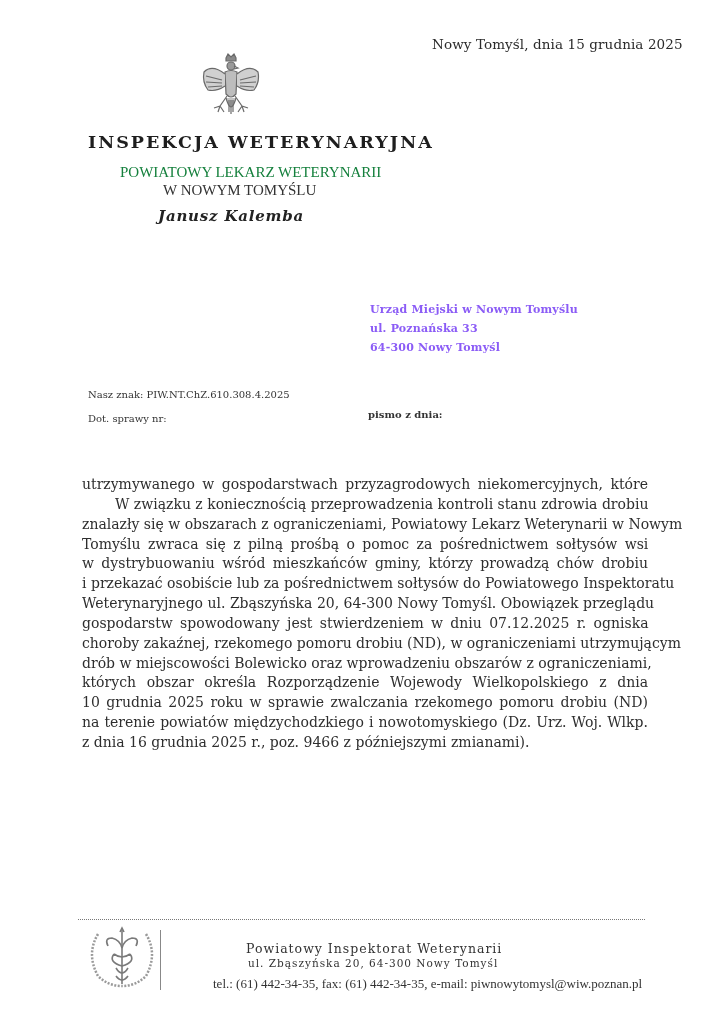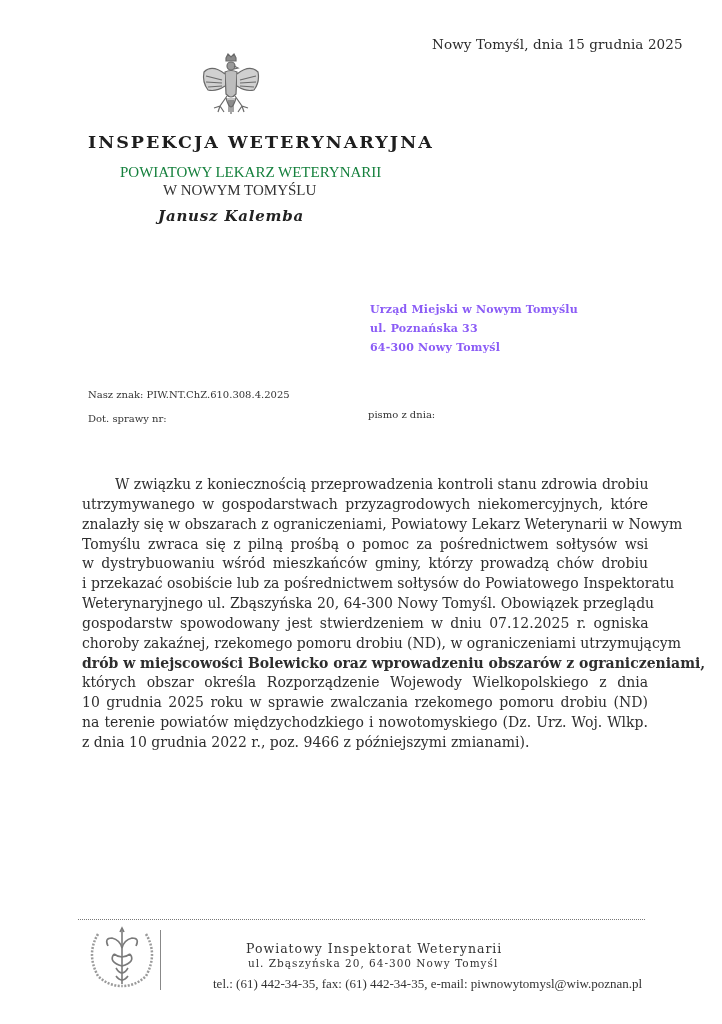--- a/index.html
+++ b/index.html
@@ -16,21 +16,21 @@
   #officer { left: 158px; top: 207px; font-size: 15px; font-weight: bold; font-style: italic; letter-spacing: 0.8px; color: #222; }
 
   .addr { left: 370px; font-size: 11px; font-weight: bold; color: #8b5cf6; letter-spacing: 0.2px; margin-top: 28px; }
   #addr1 { top: 275px; }
   #addr2 { top: 294px; }
   #addr3 { top: 313px; }
 
   .ref { font-size: 10px; color: #333; }
   #our-ref { left: 88px; top: 389px; }
   #case-no { left: 88px; top: 413px; }
-  #letter-date { left: 368px; top: 409px; }
+  #letter-date { left: 368px; top: 409px; font-weight: bold; }
 
   #body-text { left: 82px; top: 475px; width: 566px; font-size: 14px; line-height: 19.85px; color: #2e2e2e; text-align: justify; }
   #body-text .line { display: block; text-align: justify; text-align-last: justify; white-space: nowrap; }
   #body-text .line.last { text-align-last: left; }
 
   #footer-rule { left: 78px; top: 919px; width: 567px; height: 0; border-top: 1.5px dotted #777; }
   #footer-logo { left: 84px; top: 926px; width: 76px; height: 64px; }
   #footer-sep { left: 160px; top: 930px; width: 1px; height: 60px; background: #888; }
   #footer-name { left: 246px; top: 941px; font-size: 12.5px; letter-spacing: 1px; color: #333; }
   #footer-street { left: 248px; top: 957px; font-size: 10.5px; letter-spacing: 1px; color: #333; }
@@ -72,34 +72,34 @@
 
 <div id="addr1" class="abs serif addr">Urząd Miejski w Nowym Tomyślu</div>
 <div id="addr2" class="abs serif addr">ul. Poznańska 33</div>
 <div id="addr3" class="abs serif addr">64-300 Nowy Tomyśl</div>
 
 <div id="our-ref" class="abs serif ref">Nasz znak: PIW.NT.ChZ.610.308.4.2025</div>
 <div id="case-no" class="abs serif ref">Dot. sprawy nr:</div>
 <div id="letter-date" class="abs serif ref">pismo z dnia:</div>
 
 <div id="body-text" class="abs serif">
+  <span class="line" style="display: block; word-spacing: 3px;">utrzymywanego w gospodarstwach przyzagrodowych niekomercyjnych, które</span>
   <span class="line" style="padding-left: 33px; display: block;">W związku z koniecznością przeprowadzenia kontroli stanu zdrowia drobiu</span>
-  <span class="line" style="display: block; word-spacing: 3px;">utrzymywanego w gospodarstwach przyzagrodowych niekomercyjnych, które</span>
   <span class="line" style="display: block;">znalazły się w obszarach z ograniczeniami, Powiatowy Lekarz Weterynarii w Nowym</span>
   <span class="line" style="display: block; word-spacing: 2.90909px;">Tomyślu zwraca się z pilną prośbą o pomoc za pośrednictwem sołtysów wsi</span>
   <span class="line" style="display: block; word-spacing: 2.875px;">w dystrybuowaniu wśród mieszkańców gminy, którzy prowadzą chów drobiu</span>
   <span class="line" style="display: block;">i przekazać osobiście lub za pośrednictwem sołtysów do Powiatowego Inspektoratu</span>
   <span class="line" style="display: block;">Weterynaryjnego ul. Zbąszyńska 20, 64-300 Nowy Tomyśl. Obowiązek przeglądu</span>
   <span class="line" style="display: block; word-spacing: 2.875px;">gospodarstw spowodowany jest stwierdzeniem w dniu 07.12.2025 r. ogniska</span>
   <span class="line" style="display: block;">choroby zakaźnej, rzekomego pomoru drobiu (ND), w ograniczeniami utrzymującym</span>
-  <span class="line" style="display: block; font-weight: bold;">drób w miejscowości Bolewicko oraz wprowadzeniu obszarów z ograniczeniami,</span>
+  <span class="line" style="display: block;">drób w miejscowości Bolewicko oraz wprowadzeniu obszarów z ograniczeniami,</span>
   <span class="line" style="display: block; word-spacing: 6.14286px;">których obszar określa Rozporządzenie Wojewody Wielkopolskiego z dnia</span>
   <span class="line" style="display: block; word-spacing: 2px;">10 grudnia 2025 roku w sprawie zwalczania rzekomego pomoru drobiu (ND)</span>
   <span class="line" style="display: block; word-spacing: 0.555556px;">na terenie powiatów międzychodzkiego i nowotomyskiego (Dz. Urz. Woj. Wlkp.</span>
-  <span class="line last">z dnia 10 grudnia 2022 r., poz. 9466 z późniejszymi zmianami).</span>
+  <span class="line last">z dnia 16 grudnia 2025 r., poz. 9466 z późniejszymi zmianami).</span>
 </div>
 
 <div id="footer-rule" class="abs"></div>
 
 <svg id="footer-logo" class="abs" viewBox="0 0 76 64">
   <g fill="none" stroke="#9a9a9a" stroke-width="2.5" stroke-dasharray="2 1.5">
     <path d="M14 8 Q2 28 14 50 Q24 60 38 60"></path>
     <path d="M62 8 Q74 28 62 50 Q52 60 38 60"></path>
   </g>
   <g fill="none" stroke="#7a7a7a" stroke-width="1.6">

